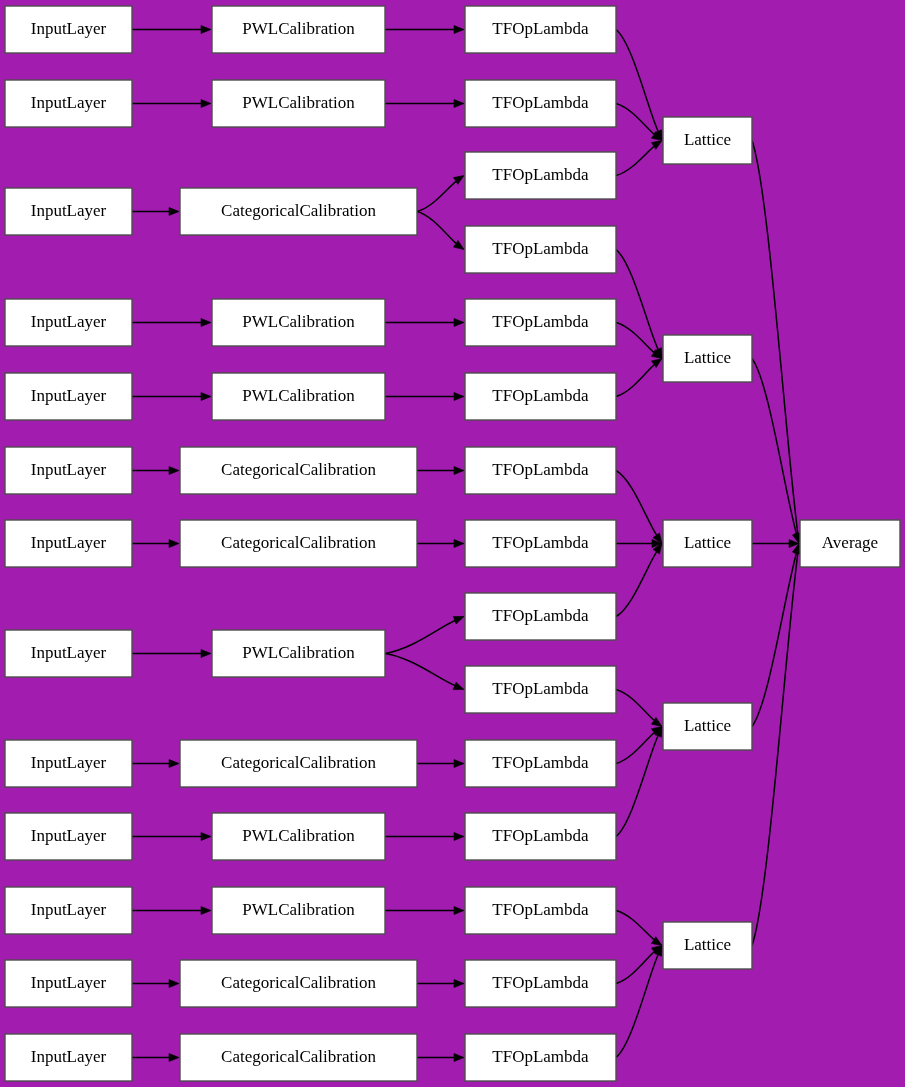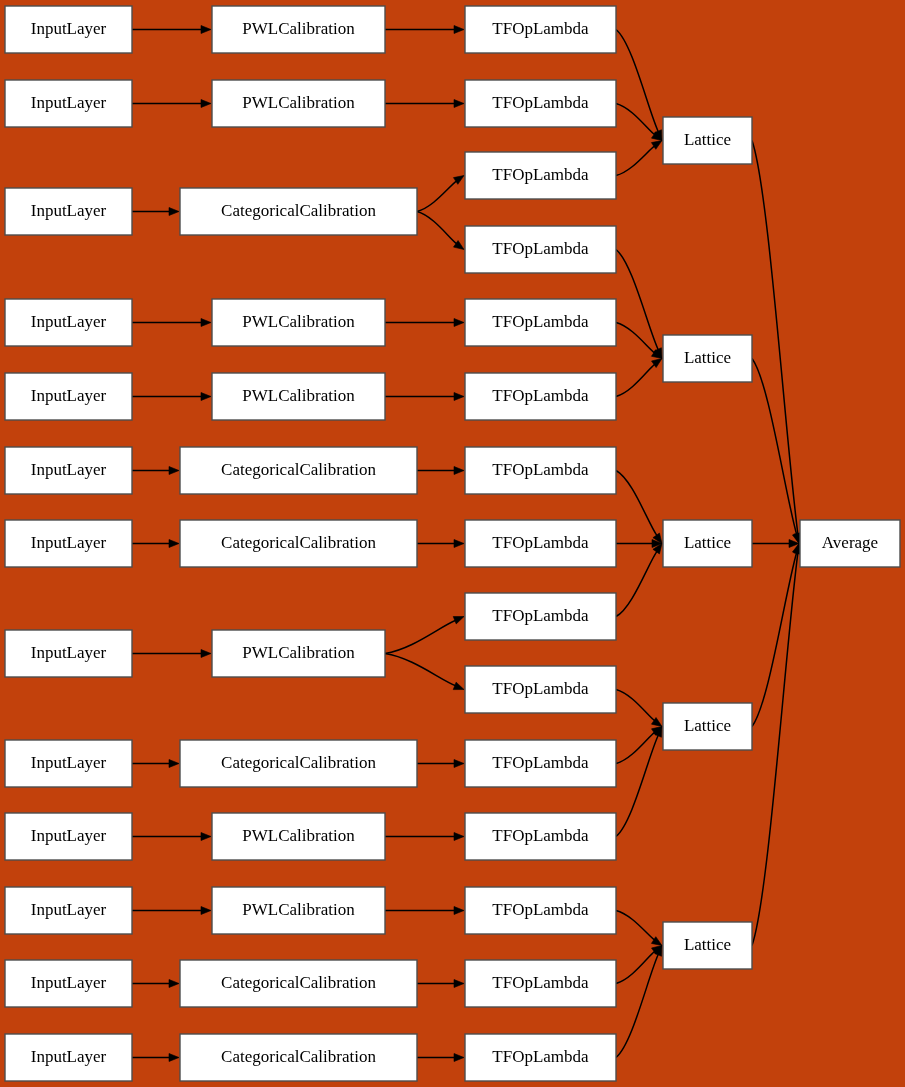--- a/index.html
+++ b/index.html
@@ -4,21 +4,21 @@
 <style>
   html, body {
     margin: 0;
     padding: 0;
     background: #ffffff;
   }
   #diagram-root {
     position: relative;
     width: 905px;
     height: 1087px;
-    background: #c2410c;
+    background: #a21caf;
     font-family: "Liberation Serif", "DejaVu Serif", serif;
     overflow: hidden;
   }
   svg#graph {
     display: block;
     width: 905px;
     height: 1087px;
   }
   .node-box {
     fill: #ffffff;

